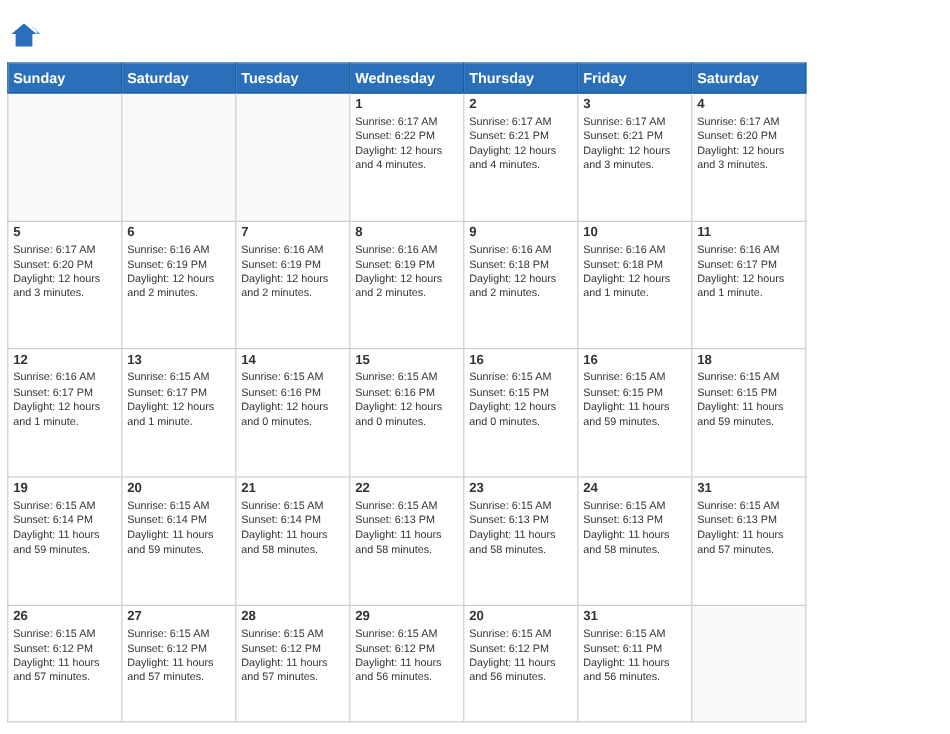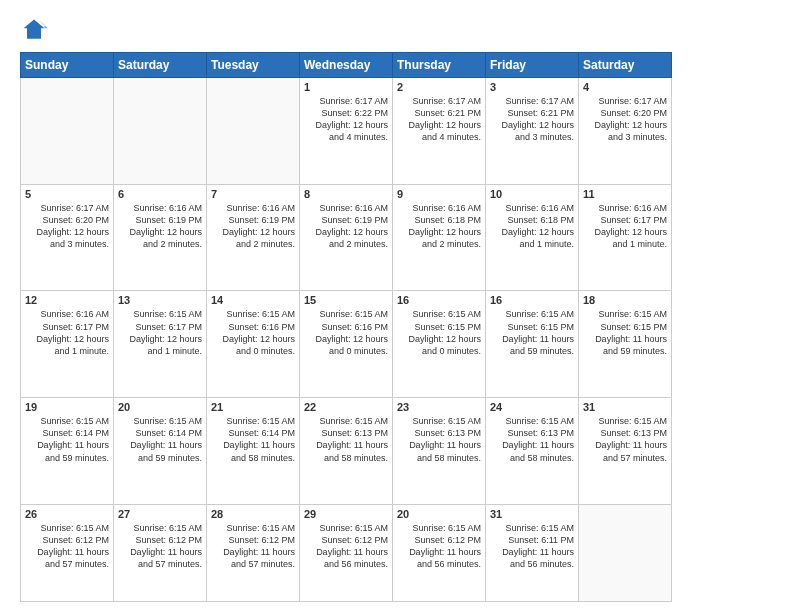--- a/index.html
+++ b/index.html
@@ -6,21 +6,21 @@
     body {
       font-family: Arial, sans-serif;
       background: #fff;
       width: 792px;
       height: 612px;
       overflow: hidden;
     }
     .page {
       width: 692px;
       height: 612px;
-      padding: 16px 20px 10px 20px;
+      padding: 16px 20px 10px 6px;
       display: flex;
       flex-direction: column;
     }
     .header {
       display: flex;
       justify-content: space-between;
       align-items: flex-start;
       margin-bottom: 8px;
     }
     .logo {
@@ -87,21 +87,20 @@
     .day-num {
       font-size: 11px;
       font-weight: bold;
       margin-bottom: 2px;
       color: #333;
     }
     .day-info {
       font-size: 9px;
       color: #333;
       line-height: 1.35;
-      text-align: right;
     }
     .empty-cell {
       background: #f9f9f9;
     }
     .last-row td {
       height: 80px;
       margin-top: 32px;
     }
   </style>
 </head>

